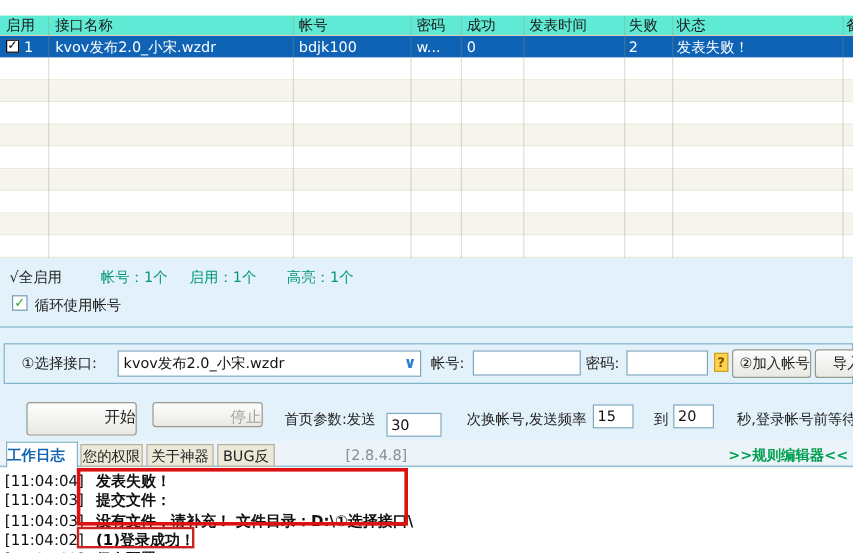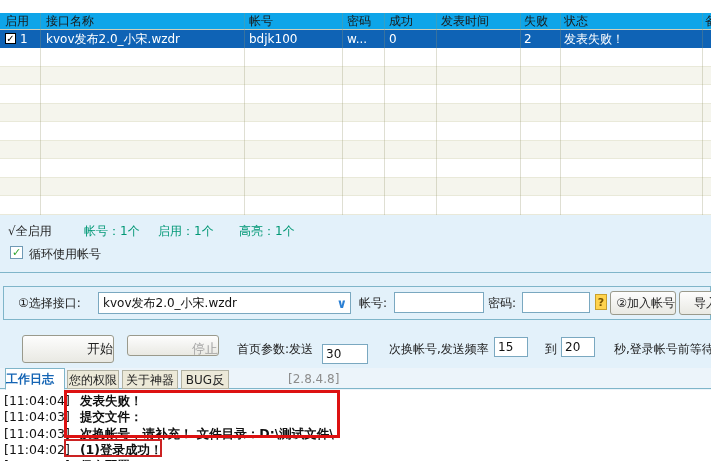--- a/index.html
+++ b/index.html
@@ -20,21 +20,21 @@
   }
   .topmenu-home { position:absolute; top:-12px; height:24px; line-height:30px;
     color:#1464b4; font-weight:bold; background:transparent; border:none; }
   #title-frag { left:520px; top:5px; width:58px; height:4px;
     background:repeating-linear-gradient(90deg,#2b2b2b 0 9px,transparent 9px 13px); }
   #topstrip-underline { left:0; top:10px; width:711px; height:3px; background:#d8ebf7; }
 
   
   #table { left:0; top:13px; width:711px; height:202px; background:#fff; }
   #thead { position:absolute; left:0; top:0; width:711px; height:17px;
-    background:#0ea5e9; border-bottom:1px solid #cfcfbc; }
+    background:#5eead4; border-bottom:1px solid #cfcfbc; }
   .th { position:absolute; top:0; height:17px; line-height:17px; color:#1a1a1a; white-space:nowrap; }
   #row1 { position:absolute; left:0; top:17px; width:711px; height:18px;
     background:#0f63b5; color:#fff; }
   .td { position:absolute; top:0; height:18px; line-height:18px; white-space:nowrap; overflow:hidden; }
   .cb { position:absolute; width:11px; height:11px; background:#fff; border:1px solid #000;
     top:3px; left:5px; text-align:center; line-height:10px; font-size:10px; font-weight:bold; color:#000; }
   .emptyrow { position:absolute; left:0; width:711px; border-bottom:1px solid #e9e9d9; }
   .r-a { background:#ffffff; } .r-b { background:#f5f5ed; }
   .vline { position:absolute; top:0; width:1px; height:202px; background:rgba(150,150,110,0.30); }
 
@@ -176,31 +176,32 @@
     <div class="lbl" style="left:614px;top:126px;">秒,登录帐号前等待</div>
   </div>
 
   <div id="tabstrip" class="abs">
     <div id="tab-line"></div>
     <div id="btab-active">工作日志</div>
     <div class="btab" style="left:67px;width:52px;">您的权限</div>
     <div class="btab" style="left:122px;width:56px;">关于神器</div>
     <div class="btab teal" style="left:181px;width:48px;">BUG反馈</div>
     <div id="version">[2.8.4.8]</div>
+    <div id="rule-editor">&gt;&gt;规则编辑器&lt;&lt;</div>
   </div>
 
   <div id="log" class="abs">
     <div class="logline" style="top:3px;">
       <span class="ltime">[11:04:04]</span><span class="lmsg">发表失败！</span>
     </div>
     <div class="logline" style="top:19px;">
       <span class="ltime">[11:04:03]</span><span class="lmsg">提交文件：</span>
     </div>
     <div class="logline" style="top:36px;">
-      <span class="ltime">[11:04:03]</span><span class="lmsg">次换帐号，请补充！  文件目录：D:\测试文件\</span>
+      <span class="ltime">[11:04:03]</span><span class="lmsg">没有文件，请补充！  文件目录：D:\①选择接口\</span>
     </div>
     <div class="logline" style="top:52px;">
       <span class="ltime">[11:04:02]</span><span class="lmsg">(1)登录成功！</span>
     </div>
     <div class="logline" style="top:68px;">
       <span class="ltime">[11:04:02]</span><span class="lmsg">保存配置</span>
     </div>
     <div id="redbox1"></div>
     <div id="redbox2"></div>
   </div>

